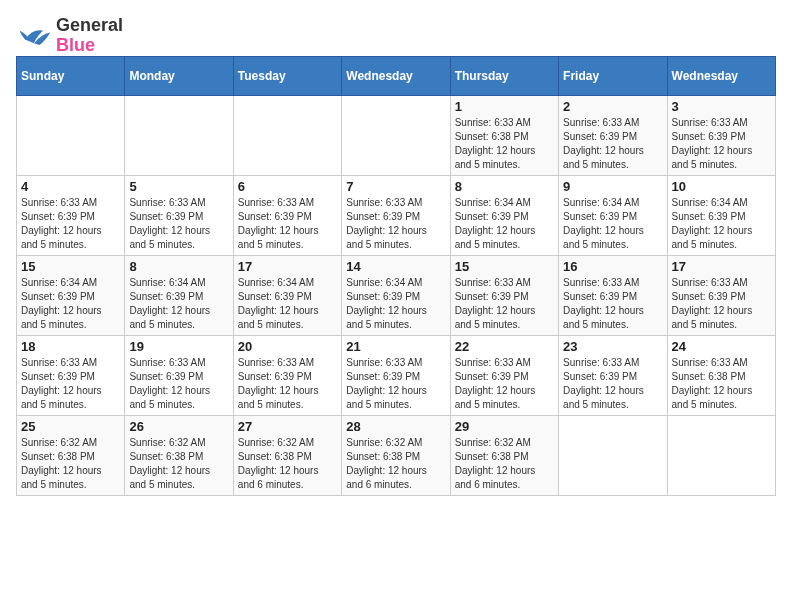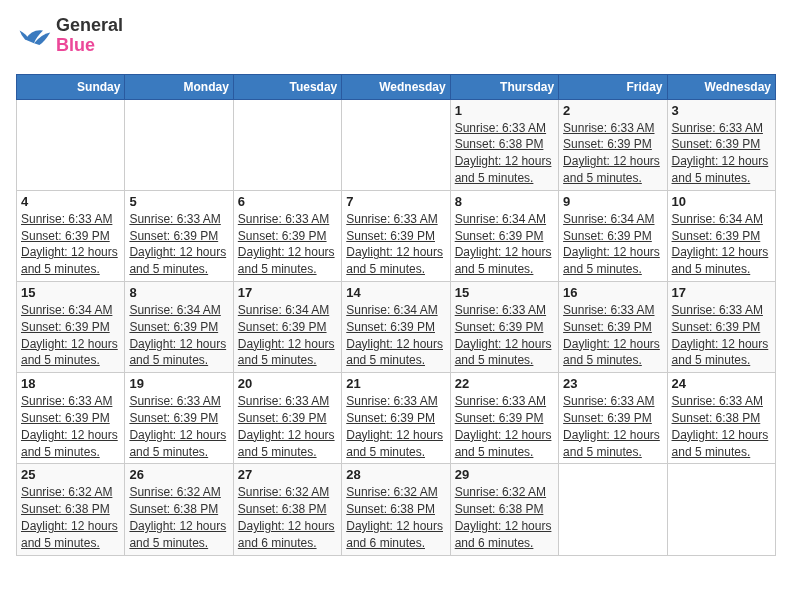--- a/index.html
+++ b/index.html
@@ -7,21 +7,21 @@
       font-family: Arial, sans-serif;
       background: #fff;
       width: 792px;
       min-height: 612px;
       padding: 16px;
     }
     .header-section {
       display: flex;
       justify-content: space-between;
       align-items: flex-end;
-      margin-bottom: 18px;
+      margin-bottom: 0;
     }
     .logo {
       display: flex;
       align-items: center;
       gap: 4px;
     }
     .logo-text {
       font-size: 18px;
       font-weight: bold;
       color: #333;
@@ -45,22 +45,22 @@
       color: #555;
     }
     .calendar {
       width: 100%;
       border-collapse: collapse;
       font-size: 11px;
     }
     .calendar thead th {
       background-color: #3a7abf;
       color: #fff;
-      padding: 5px 4px;
-      text-align: right;
+      padding: 12px 4px;
+      text-align: left;
       font-size: 12px;
       font-weight: bold;
       border: 1px solid #2a5a9f;
     }
     .calendar tbody td {
       border: 1px solid #ccc;
       vertical-align: top;
       padding: 3px 4px;
       width: 107px;
       min-height: 80px;
@@ -69,24 +69,23 @@
     .calendar tbody tr:nth-child(odd) td {
       background: #f9f9f9;
     }
     .day-number {
       font-size: 13px;
       font-weight: bold;
       color: #222;
       margin-bottom: 2px;
     }
     .day-info {
-      font-size: 12px;
+      font-size: 10px;
       color: #333;
       line-height: 1.4;
-      text-decoration: underline;
     }
     .empty-cell { background: #fff !important; }
   </style>
 </head>
 <body>
 
 <div class="header-section">
   <div class="logo">
     <svg class="logo-bird" viewBox="0 0 40 32" xmlns="http://www.w3.org/2000/svg">
       <path d="M10,20 Q18,8 30,10 Q22,18 20,24 Z" fill="#3a7abf"></path>

